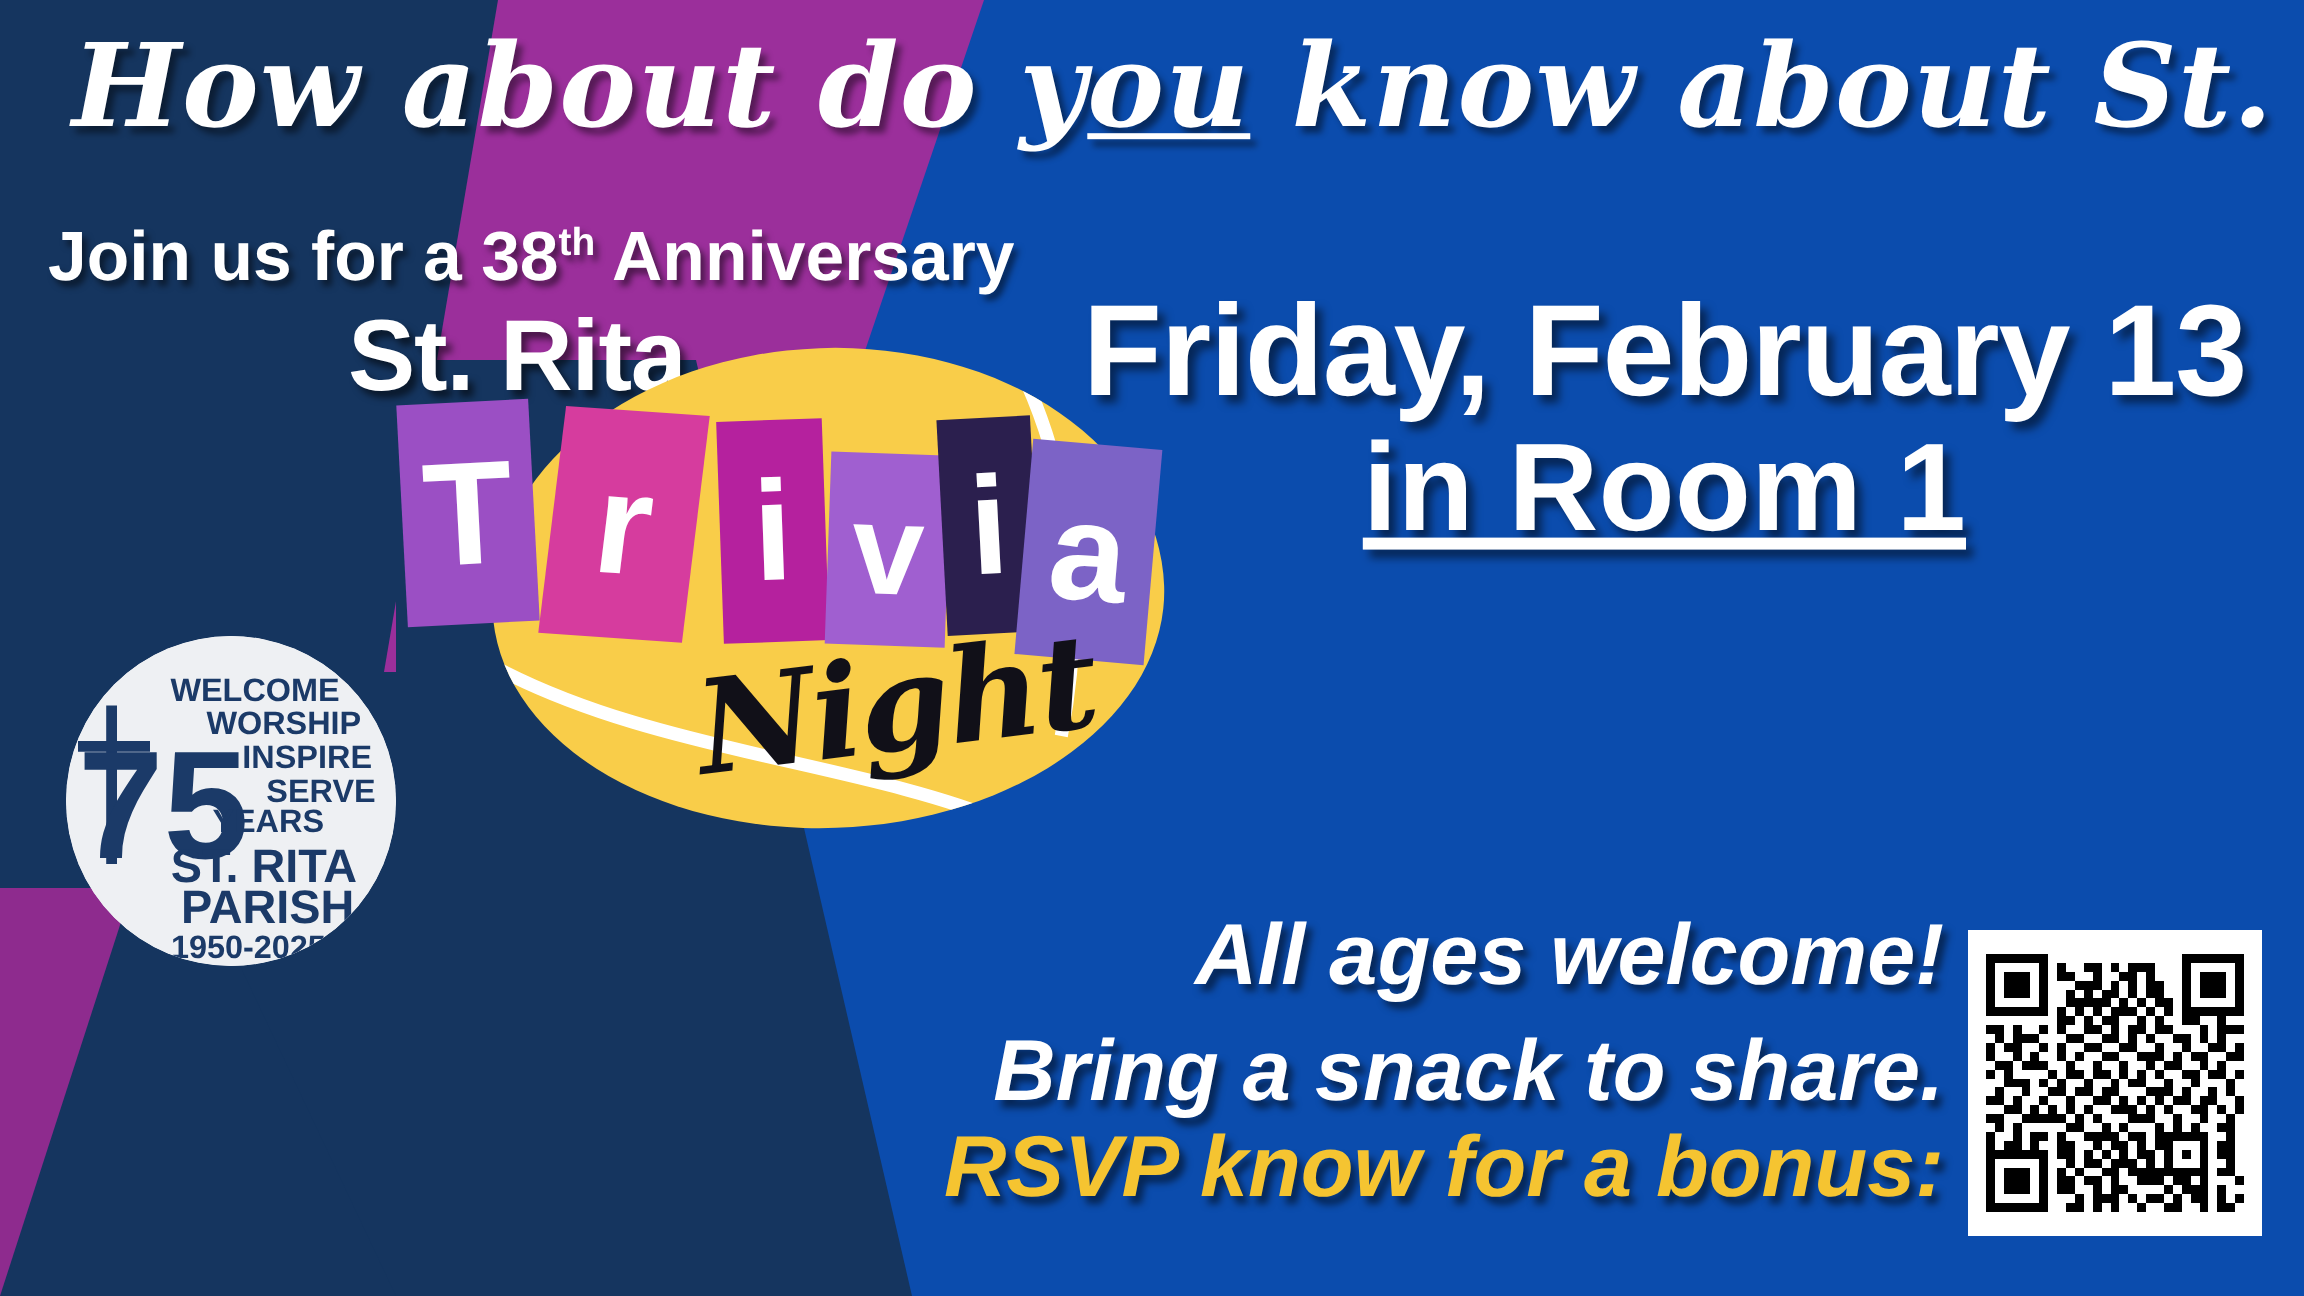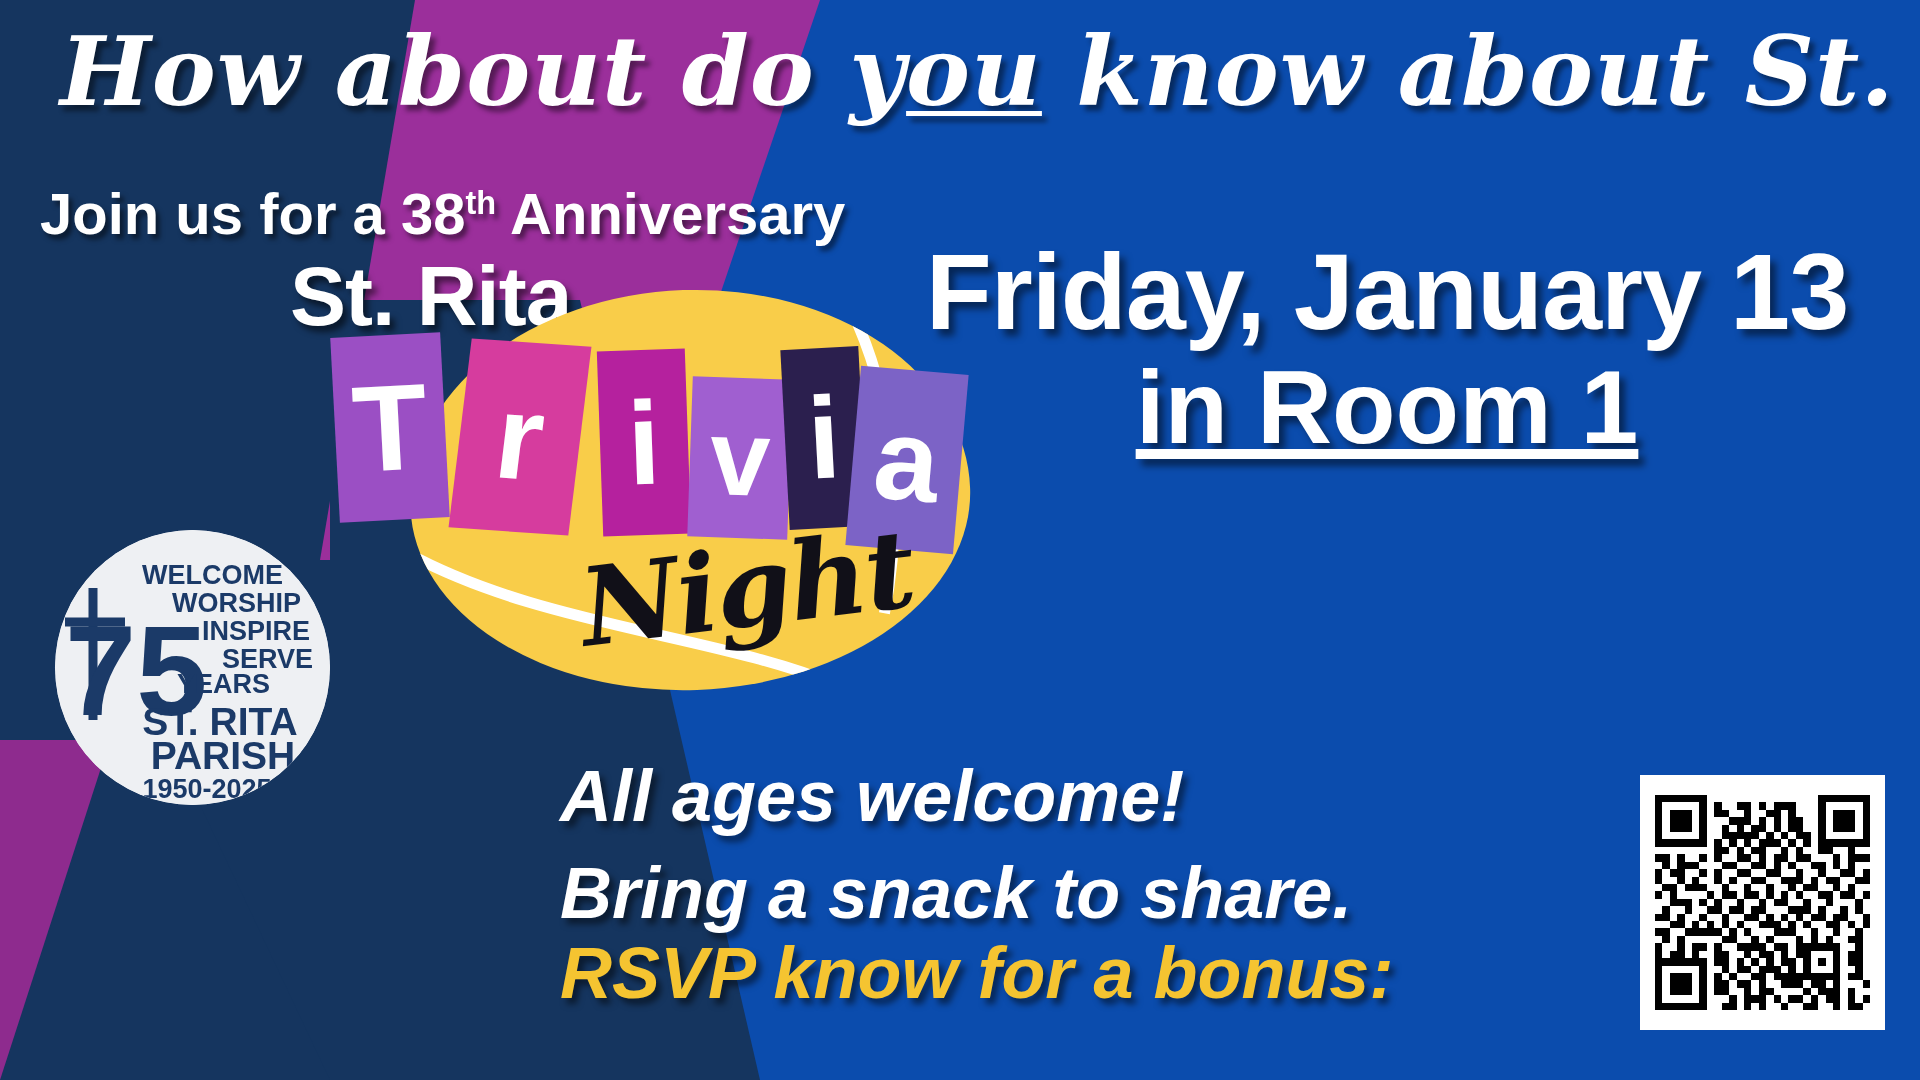--- a/index.html
+++ b/index.html
@@ -125,21 +125,21 @@
     text-shadow:6px 7px 7px rgba(0,0,0,.5);
   }
   .dateblock div{white-space:nowrap;}
   .d1{font-size:108px;letter-spacing:-1px;}
   .d2{font-size:104px;margin-top:18px;}
   .d3{font-size:104px;margin-top:14px;text-decoration:underline;}
 
   
   .bottomblock{
     position:absolute;left:560px;top:760px;width:1060px;
-    text-align:left;
+    text-align:right;
     font-weight:700;font-style:italic;font-stretch:condensed;
     line-height:1.02;
     text-shadow:5px 6px 6px rgba(0,0,0,.5);
   }
   .b1,.b2{color:#ffffff;font-size:72px;white-space:nowrap;}
   .b2{margin-top:24px;}
   .b3{color:#f5c431;font-size:72px;margin-top:6px;white-space:nowrap;}
 
   
   .qr-frame{
@@ -218,21 +218,21 @@
       <span>i</span>
     </div>
     <div class="tile" style="left:498px;top:100px;width:108px;height:180px;background:#7c63c6;transform:rotate(5deg);font-size:116px;">
       <span>a</span>
     </div>
 
     <div class="night">Night</div>
   </div>
 
   <div class="dateblock">
-    <div class="d1">Friday, January 13</div>
+    <div class="d1">Friday, February 13</div>
     <div class="d3">in Room 1</div>
   </div>
 
   <div class="bottomblock">
     <div class="b1">All ages welcome!</div>
     <div class="b2">Bring a snack to share.</div>
     <div class="b3">RSVP know for a bonus:</div>
   </div>
 
   <div class="qr-frame">

